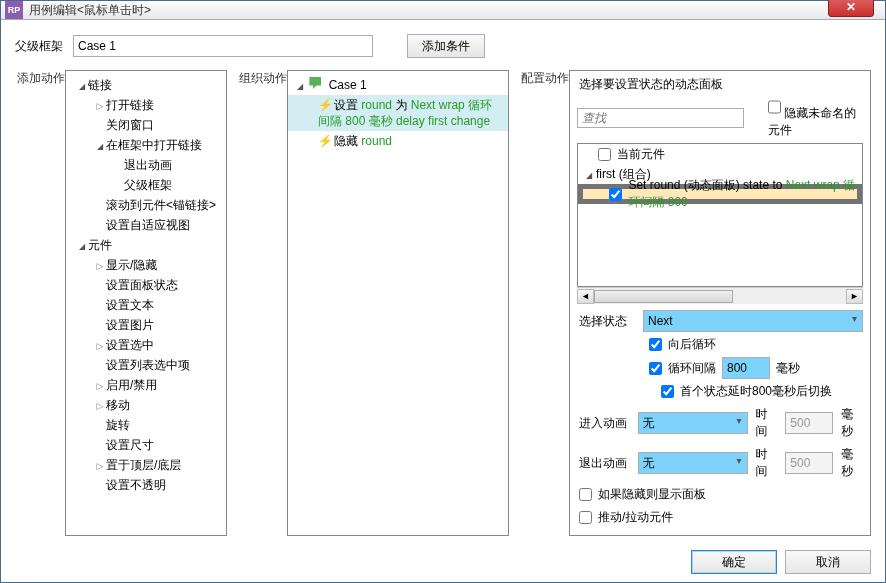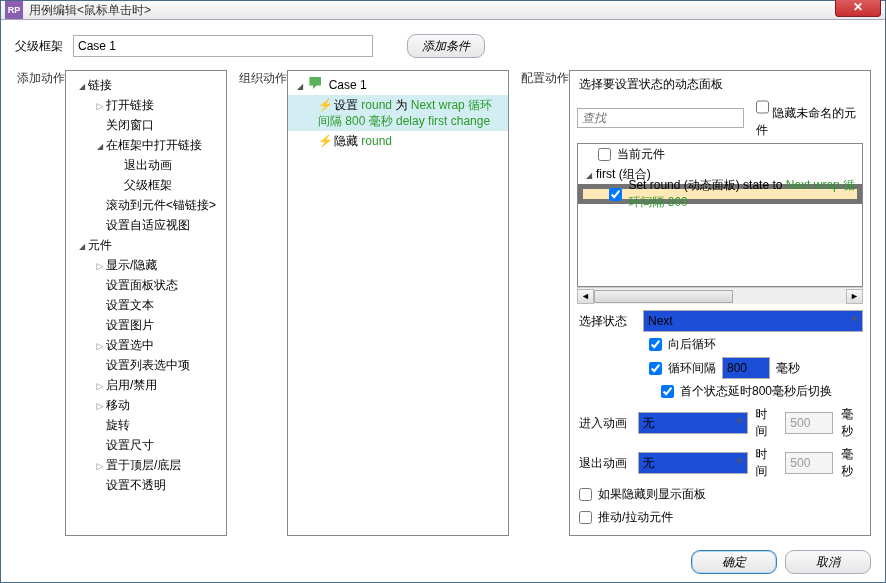--- a/index.html
+++ b/index.html
@@ -1,28 +1,28 @@
 <!DOCTYPE html>
 <html><head>
 <meta charset="utf-8">
 <style>
 * { box-sizing: border-box; margin: 0; padding: 0; font-family: "Microsoft YaHei", "SimSun", Arial, sans-serif; font-size: 12px; }
 body { background: #e8e8e8; width: 886px; height: 583px; overflow: hidden; }
 .window { width: 886px; height: 583px; background: #fff; border: 1px solid #4a6a8a; display: flex; flex-direction: column; }
-.titlebar { height: 28px; background: linear-gradient(#fdfdfd, #e8e7ea); display: flex; align-items: center; padding: 0 0 0 4px; border-bottom: 1px solid #aab; }
+.titlebar { height: 28px; background: linear-gradient(#fdfdfd, #e8e7ea); display: flex; align-items: center; padding: 0 7px 0 4px; border-bottom: 1px solid #aab; }
 .titlebar .app-icon { width: 18px; height: 18px; background: #8b5fb0; display: flex; align-items: center; justify-content: center; color: #fff; font-size: 9px; font-weight: bold; }
 .titlebar .title { margin-left: 6px; color: #333; }
 .titlebar .spacer { flex: 1; }
 .titlebar .close-btn { width: 46px; height: 20px; background: linear-gradient(#e06060, #c83030); border: 1px solid #802020; border-radius: 0 0 3px 3px; display: flex; align-items: center; justify-content: center; color: #fff; font-size: 13px; font-weight: bold; margin-right: 4px; margin-top: -6px;}
 .close-x { font-size: 12px; }
 .body { flex: 1; padding: 14px 14px 6px 14px; display: flex; flex-direction: column; background: #fff; }
 .row-name { display: flex; align-items: center; gap: 10px; margin-bottom: 12px; }
 .row-name label { color: #000; }
 .row-name input { flex: 0 0 300px; height: 22px; border: 1px solid #abadb3; padding: 0 4px; }
-.btn-std { height: 24px; padding: 0 14px; background: linear-gradient(#f9f9f9, #e6e6e6); border: 1px solid #aab; border-radius: 9px; cursor: pointer; font-style: italic; }
+.btn-std { height: 24px; padding: 0 14px; background: linear-gradient(#f9f9f9, #e6e6e6); border: 1px solid #aab; border-radius: 0; cursor: pointer; }
 .columns { flex: 1; display: flex; gap: 10px; min-height: 0; }
 .col { display: flex; min-height: 0; }
 .col-add { width: 212px; }
 .col-org { width: 272px; }
 .col-cfg { flex: 1; }
 .col-title { color: #333; margin-bottom: 4px; padding-left: 2px; }
 .col-body { flex: 1; border: 1px solid #828790; background: #fff; overflow: auto; padding: 4px 0; }
 .tree { list-style: none; }
 .tree li { white-space: nowrap; }
 .tree .row { display: flex; align-items: center; height: 20px; padding-left: 2px; cursor: default; }
@@ -33,35 +33,35 @@
 .caret.none::before { content: ""; }
 .org-case-icon { width: 12px; height: 12px; background: #5bb05b; margin-right: 4px; display: inline-block; clip-path: polygon(0 0, 100% 0, 100% 70%, 60% 70%, 30% 100%, 30% 70%, 0 70%); }
 .bolt { color: #888; font-size: 12px; margin-right: 4px; width: 12px; display: inline-block; text-align: center; }
 .org-body .row { padding: 2px 4px 2px 6px; align-items: flex-start; line-height: 16px; }
 .org-body .row.sel { background: #d3eef2; }
 .action-text { white-space: normal; color: #000; overflow: hidden; }
 .action-text .g { color: #2a9a2a; }
 .cfg-body { padding: 1px; border: 1px solid #828790; flex:1; overflow:auto;}
 .cfg-inner { padding: 2px 6px 6px 6px; }
 .cfg-label { margin: 2px 0 4px 2px; }
-.search-row { display: flex; align-items: center; gap: 12px; margin-bottom: 4px; }
+.search-row { display: flex; align-items: center; gap: 24px; margin-bottom: 4px; }
 .search-row input { flex: 1; height: 20px; border: 1px solid #abadb3; padding: 0 4px; color: #999; font-style: italic; }
 .panel-list { border: 1px solid #828790; height: 144px; overflow: auto; }
 .panel-list .prow { display: flex; align-items: center; height: 20px; padding-left: 4px; }
 .panel-list .prow.hl { background: #ffe9b8; border: 5px solid #737373; }
 .panel-list input[type=checkbox] { margin-right: 6px; }
 .panel-list .txt { color: #000; }
 .panel-list .txt .g { color: #2a9a2a; }
 .hscroll { height: 17px; background: #eee; border-top: 1px solid #ccc; display:flex; align-items:center;}
 .hscroll .arrow { width:17px; height:15px; background: linear-gradient(#f8f8f8,#ddd); border:1px solid #bbb; display:flex; align-items:center; justify-content:center; font-size:9px;}
 .hscroll .track { flex:1; background:#eee; height:15px; position:relative;}
 .hscroll .thumb { position:absolute; left:0; width:55%; height:13px; top:1px; background:linear-gradient(#f0f0f0,#d8d8d8); border:1px solid #aaa;}
 .form-row { display: flex; align-items: center; margin: 6px 0 4px 2px; gap: 8px; }
 .form-row label.lab { width: 56px; }
-select, input.num { height: 22px; border: 1px solid #abadb3; background: #1d4ed8; padding: 0 4px; }
+select, input.num { height: 22px; border: 1px solid #abadb3; background: #7dd3fc; padding: 0 4px; }
 select { padding-right: 16px; }
 input.num { width: 48px; }
 input.num[disabled] { background: #f4f4f4; color: #999; }
 .sub-opts { margin-left: 72px; }
 .sub-opts .opt { display: flex; align-items: center; gap: 6px; margin: 4px 0; }
 .chk-row { display: flex; align-items: center; gap: 6px; margin: 6px 0 2px 2px; }
 .footer { display: flex; justify-content: flex-end; gap: 8px; padding: 8px 14px 10px 0; }
 .footer .btn-std { width: 86px; }
 .btn-std.primary { border: 1px solid #3c7fb1; box-shadow: 0 0 0 1px #a6d8ff inset; }
 .sel-wrap { position: relative; display: inline-block; }

